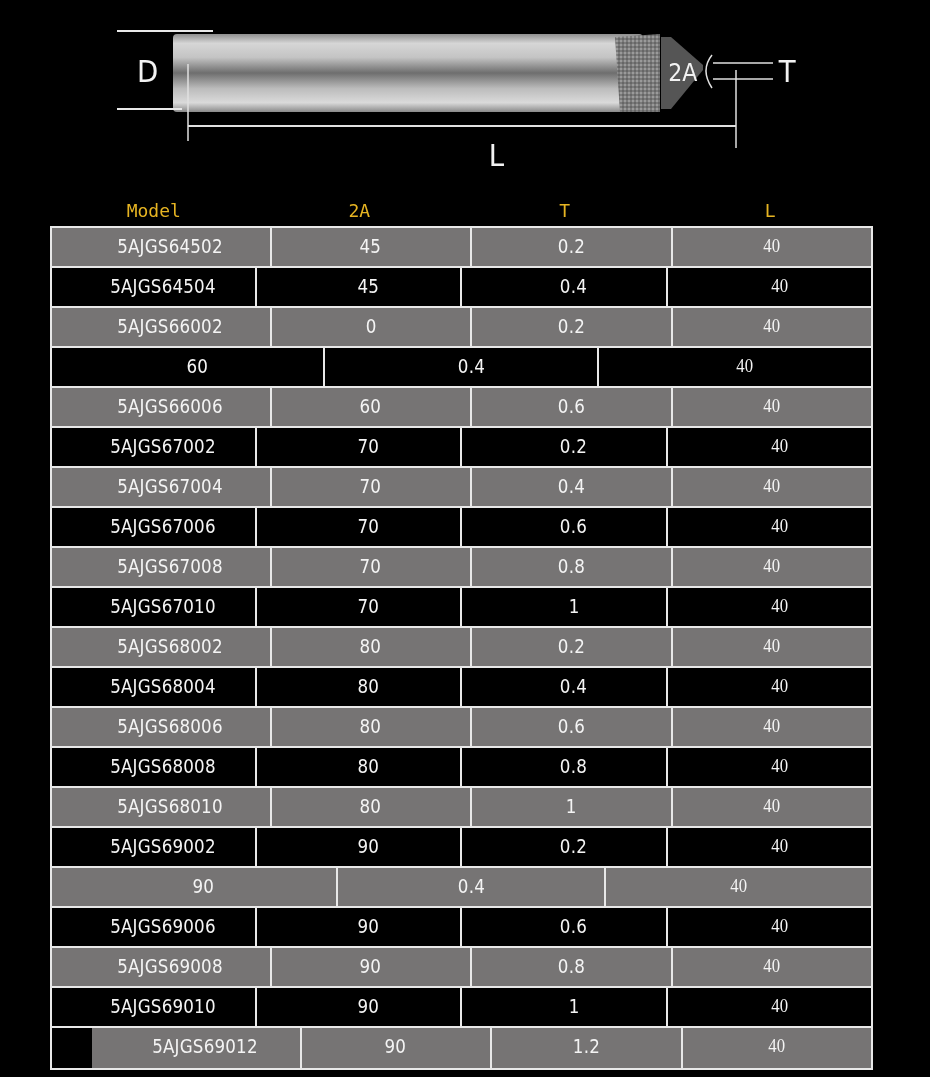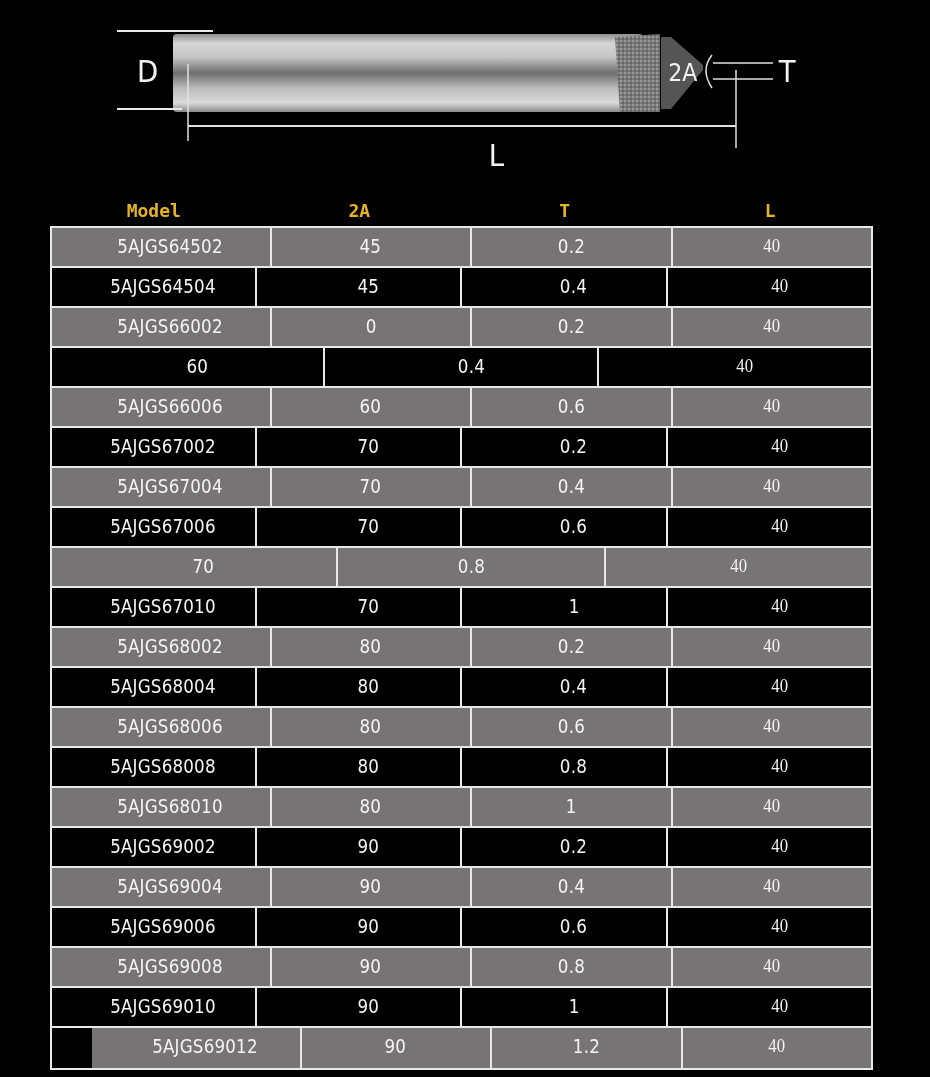--- a/index.html
+++ b/index.html
@@ -6,21 +6,21 @@
     body { width: 930px; height: 1077px; position: relative; overflow: hidden; font-family: "Liberation Sans", sans-serif; }
 
     
     .diagram { position: absolute; left: 0; top: 0; width: 930px; height: 190px; }
     .diagram svg { position: absolute; left: 0; top: 0; }
     .dlabel { position: absolute; color: #f2f2f2; font-family: "DejaVu Sans", sans-serif; font-size: 30px; line-height: 1; transform: scaleX(0.92); }
     .dlabel.small { font-size: 24px; }
 
     
     .header-row { position: absolute; left: 51px; top: 198px; width: 822px; height: 26px; display: flex; }
-    .hcell { flex: 1; text-align: center; color: #e6b422; font-family: "DejaVu Sans Mono", monospace; font-size: 18px; line-height: 26px; font-weight: bold; }
+    .hcell { flex: 1; text-align: center; color: #e6b422; font-family: "DejaVu Sans Mono", monospace; font-size: 18px; line-height: 26px; }
     .table { position: absolute; left: 50px; top: 226px; width: 823px; border: 2px solid #e8e8e8; box-sizing: border-box; }
     .row { display: flex; height: 40px; box-sizing: border-box; border-bottom: 2px solid #e8e8e8; padding-left: 19px; }
     .row:last-child { border-bottom: none; margin-left: 40px; }
     .row.gray { background: #767474; }
     .row.black { background: #000; gap: 20px; }
     .cell { flex: 1; text-align: center; color: #f4f4f4; font-family: "DejaVu Sans", sans-serif; font-size: 19px; line-height: 36px; border-right: 2px solid #e8e8e8; letter-spacing: 0.2px; }
     .cell:last-child { border-right: none; font-family: Liberation Serif, serif; }
     .cell span { display: inline-block; transform: scaleX(0.88); }
   </style>
 </head>
@@ -118,20 +118,21 @@
       <div class="cell"><span>0.4</span></div>
       <div class="cell"><span>40</span></div>
     </div>
     <div class="row black">
       <div class="cell"><span>5AJGS67006</span></div>
       <div class="cell"><span>70</span></div>
       <div class="cell"><span>0.6</span></div>
       <div class="cell"><span>40</span></div>
     </div>
     <div class="row gray">
+      <div class="cell"><span>5AJGS67008</span></div>
       <div class="cell"><span>70</span></div>
       <div class="cell"><span>0.8</span></div>
       <div class="cell"><span>40</span></div>
     </div>
     <div class="row black">
       <div class="cell"><span>5AJGS67010</span></div>
       <div class="cell"><span>70</span></div>
       <div class="cell"><span>1</span></div>
       <div class="cell"><span>40</span></div>
     </div>
@@ -165,21 +166,20 @@
       <div class="cell"><span>1</span></div>
       <div class="cell"><span>40</span></div>
     </div>
     <div class="row black">
       <div class="cell"><span>5AJGS69002</span></div>
       <div class="cell"><span>90</span></div>
       <div class="cell"><span>0.2</span></div>
       <div class="cell"><span>40</span></div>
     </div>
     <div class="row gray">
-      <div class="cell"><span>5AJGS69004</span></div>
       <div class="cell"><span>90</span></div>
       <div class="cell"><span>0.4</span></div>
       <div class="cell"><span>40</span></div>
     </div>
     <div class="row black">
       <div class="cell"><span>5AJGS69006</span></div>
       <div class="cell"><span>90</span></div>
       <div class="cell"><span>0.6</span></div>
       <div class="cell"><span>40</span></div>
     </div>

